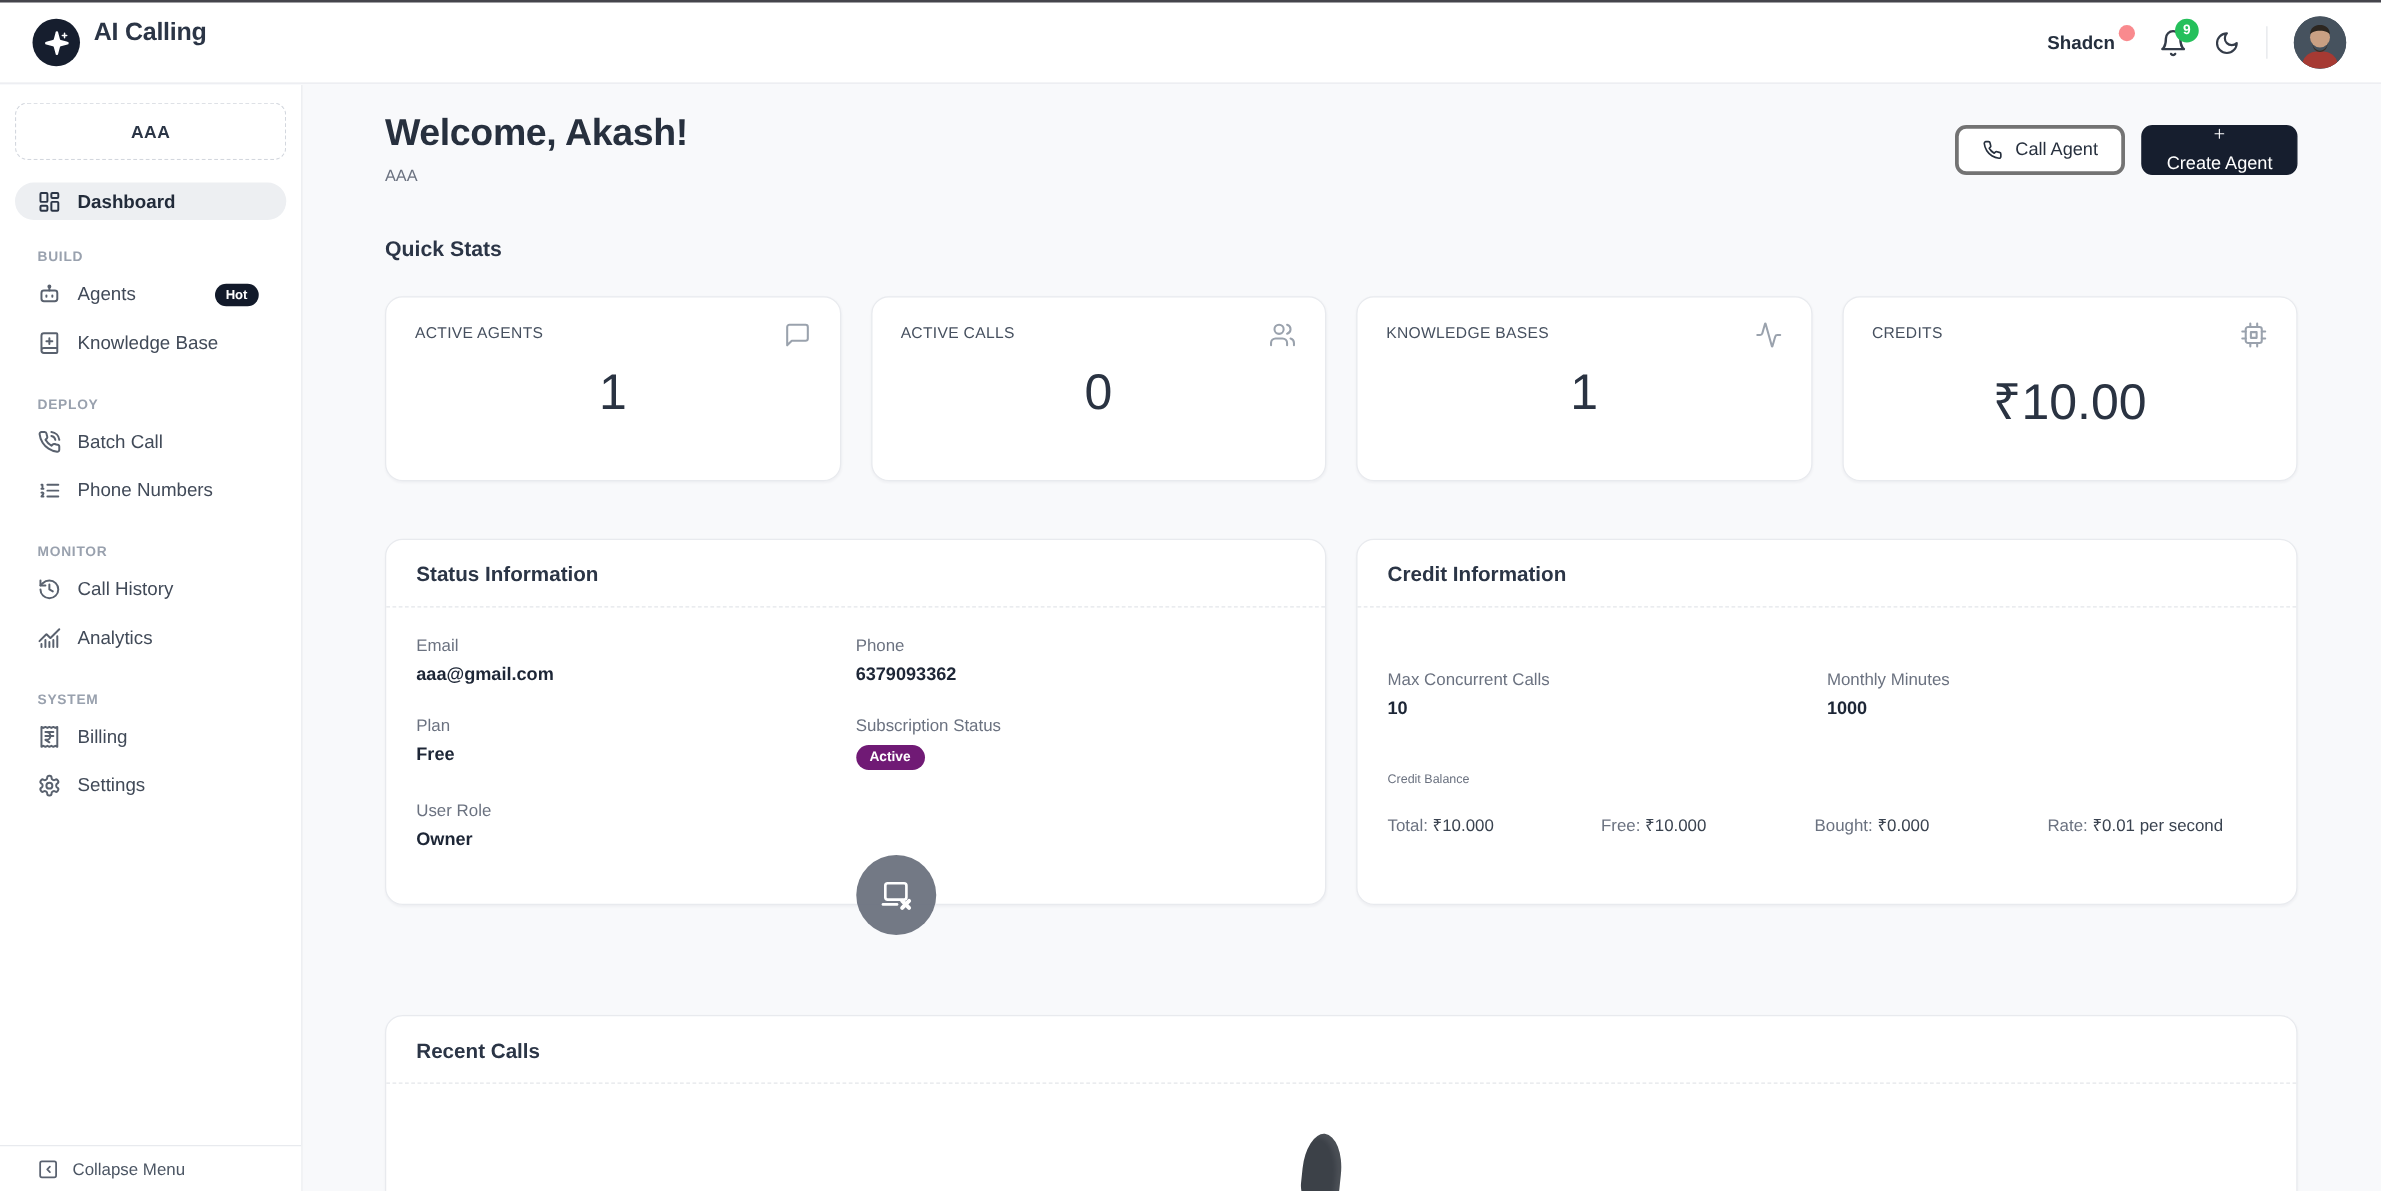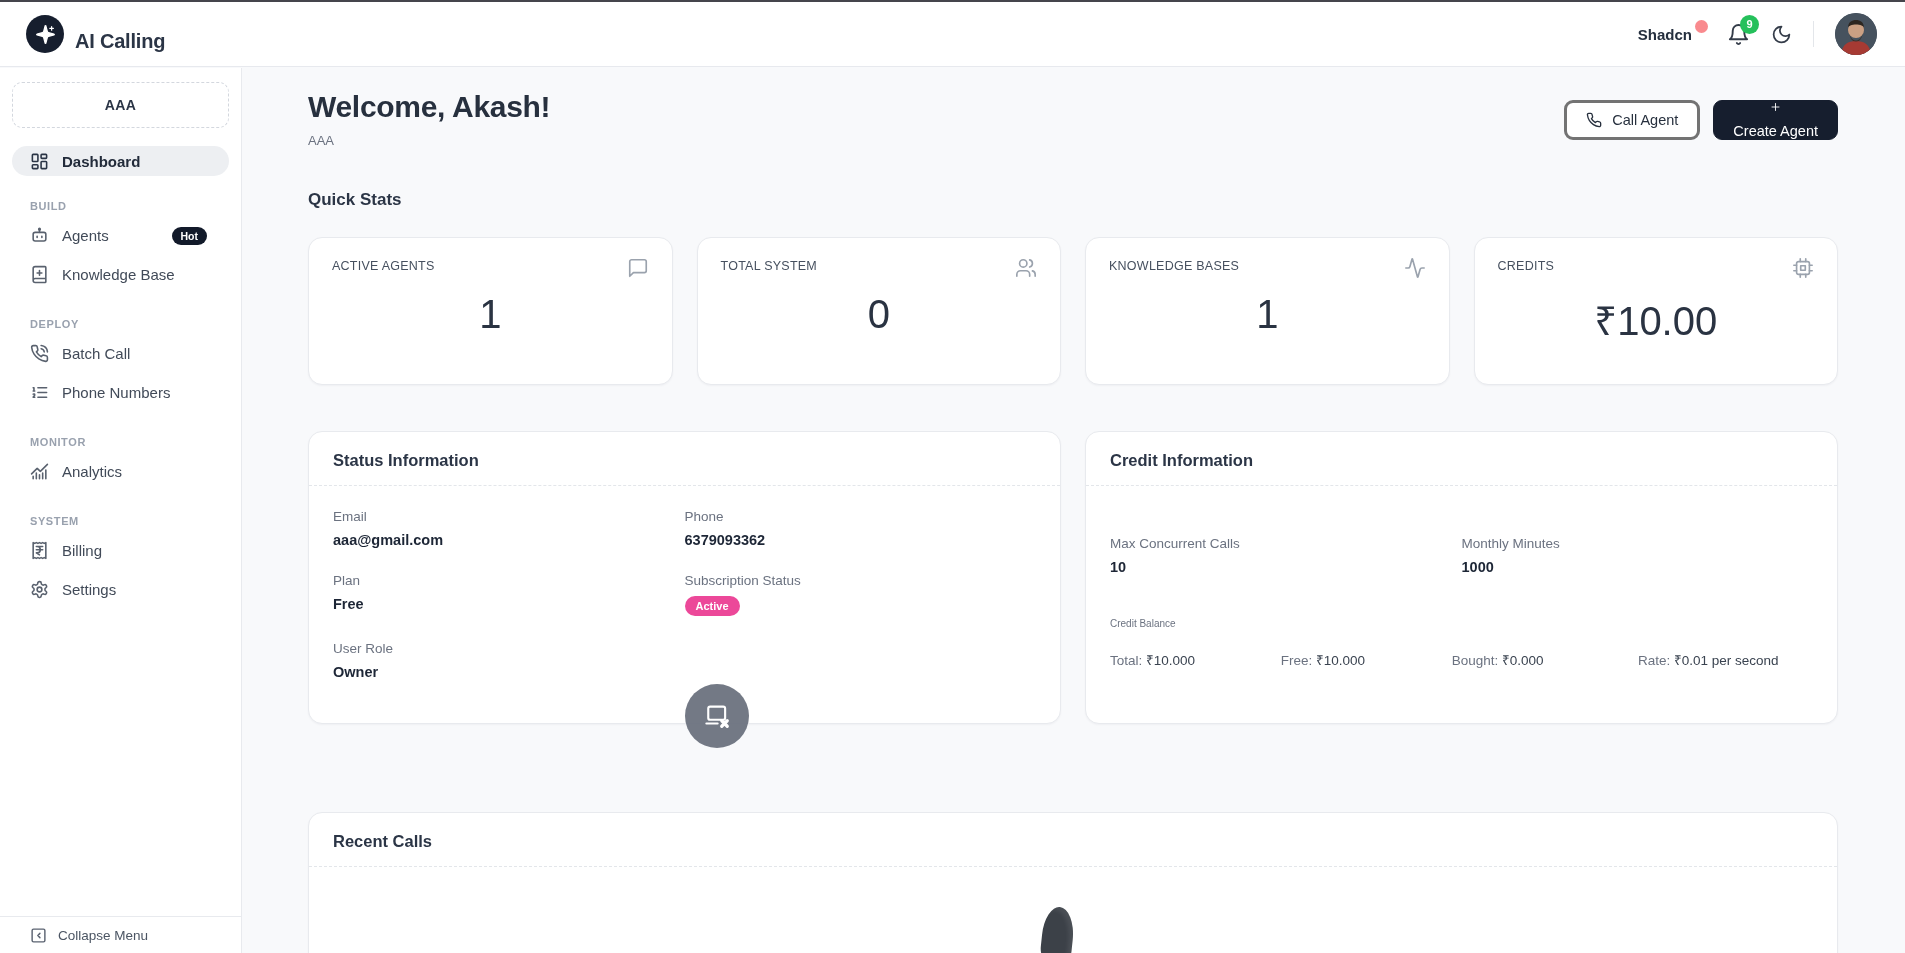--- a/index.html
+++ b/index.html
@@ -7,21 +7,21 @@
     font-family:"Liberation Sans", sans-serif; color:#27303e; }
   svg { display:block; }
   .ic { fill:none; stroke:currentColor; stroke-width:2; stroke-linecap:round; stroke-linejoin:round; }
 
   .window-edge { position:absolute; top:0; left:0; width:100%; height:2px; background:#45454c; z-index:40; }
 
   
   .topbar { position:absolute; top:2px; left:0; width:100%; height:65px; background:#ffffff;
     border-bottom:1px solid #e7e9ee; display:flex; align-items:center; justify-content:space-between;
     padding:0 28px 0 26px; z-index:30; }
-  .brand { display:flex; align-items:flex-end; gap:11px; }
+  .brand { display:flex; align-items:flex-start; gap:11px; }
   .brand-mark { width:38px; height:38px; border-radius:50%; background:#161e2e; display:flex;
     align-items:center; justify-content:center; color:#ffffff; }
   .brand-name { font-size:20px; font-weight:700; color:#2b3546; letter-spacing:-0.2px; }
   .top-right { display:flex; align-items:center; gap:21px; }
   .env-label { position:relative; font-size:15px; font-weight:600; color:#252f3e; }
   .env-dot { position:absolute; top:-6px; right:-16px; width:13px; height:13px; border-radius:50%; background:#f98a8e; }
   .icon-btn { position:relative; background:none; border:none; cursor:pointer; color:#343c49; padding:0; }
   .bell-badge { position:absolute; top:-8px; right:-9px; min-width:19px; height:19px; border-radius:50%;
     background:#25c05b; color:#fff; font-size:11px; font-weight:700; display:flex; align-items:center;
     justify-content:center; font-family:"Liberation Sans", sans-serif; }
@@ -70,21 +70,21 @@
   .stat-value { text-align:center; margin-top:13px; font-size:40px; font-weight:500; color:#2a3342; }
 
   .info-grid { display:grid; grid-template-columns:1fr 1fr; gap:24px; margin-top:46px; }
   .info-card { height:293px; display:flex; flex-direction:column; }
   .card-head { padding:19px 24px 15px 24px; font-size:16.5px; font-weight:700; color:#2b3546;
     border-bottom:1px dashed #e3e6ea; }
   .card-body { padding:23px 24px; flex:1; }
   .fields-grid { display:grid; grid-template-columns:1fr 1fr; row-gap:25px; }
   .f-label { font-size:13.5px; color:#6b7280; }
   .f-value { margin-top:8px; font-size:14.5px; font-weight:700; color:#1d2636; }
-  .badge-green { display:inline-block; margin-top:8px; background:#ec4899; color:#fff; font-size:11px;
+  .badge-green { display:inline-block; margin-top:8px; background:#701a75; color:#fff; font-size:11px;
     font-weight:700; padding:4px 11px; border-radius:999px; }
 
   .credit-first { margin-top:27px; }
   .balance-label { margin-top:43px; font-size:10px; color:#6b7280; }
   .balance-row { display:grid; grid-template-columns:24.3% 24.3% 26.5% auto; margin-top:22px; }
   .balance-item { font-size:13.5px; color:#6b7280; white-space:nowrap; }
   .balance-item b { font-weight:500; color:#3a4350; }
 
   .float-circle { position:absolute; top:684px; left:685px; width:64px; height:64px; border-radius:50%;
     background:rgba(108,114,126,0.95); border:none; display:flex; align-items:center; justify-content:center;
@@ -187,20 +187,28 @@
         <path d="M10 6h11M10 12h11M10 18h11"></path>
           <path d="M4 6h1v4M4 10h2"></path>
           <path d="M6 18H4c0-1 2-2 2-3s-1-1.5-2-1"></path>
       </svg>
       <span>Phone Numbers</span>
     </div>
 
     <div class="section-label">MONITOR</div>
     <div class="nav-item">
       <svg class="ic n-ic" width="19" height="19" viewBox="0 0 24 24">
+        <path d="M3 12a9 9 0 1 0 9-9 9.75 9.75 0 0 0-6.74 2.74L3 8"></path>
+          <path d="M3 3v5h5"></path>
+          <path d="M12 7v5l3.5 2"></path>
+      </svg>
+      <span>Call History</span>
+    </div>
+    <div class="nav-item">
+      <svg class="ic n-ic" width="19" height="19" viewBox="0 0 24 24">
         <path d="M12 16v5M16 14v7M20 10v11"></path>
         <path d="m22 3-8.6 8.6a.5.5 0 0 1-.7 0L9.4 8.3a.5.5 0 0 0-.7 0L2 15"></path>
         <path d="M4 18v3M8 14v7"></path>
       </svg>
       <span>Analytics</span>
     </div>
 
     <div class="section-label">SYSTEM</div>
     <div class="nav-item">
       <svg class="ic n-ic" width="19" height="19" viewBox="0 0 24 24">
@@ -258,21 +266,21 @@
         <span class="stat-label">ACTIVE AGENTS</span>
         <svg class="ic stat-icon" width="22" height="22" viewBox="0 0 24 24" style="stroke-width:1.8">
           <path d="M21 15a2 2 0 0 1-2 2H7l-4 4V5a2 2 0 0 1 2-2h14a2 2 0 0 1 2 2z"></path>
         </svg>
       </div>
       <div class="stat-value">1</div>
     </div>
 
     <div class="card stat-card">
       <div class="stat-top">
-        <span class="stat-label">TOTAL SYSTEM</span>
+        <span class="stat-label">ACTIVE CALLS</span>
         <svg class="ic stat-icon" width="22" height="22" viewBox="0 0 24 24" style="stroke-width:1.8">
           <path d="M16 21v-2a4 4 0 0 0-4-4H6a4 4 0 0 0-4 4v2"></path>
             <circle cx="9" cy="7" r="4"></circle>
           <path d="M22 21v-2a4 4 0 0 0-3-3.87"></path>
             <path d="M16 3.13a4 4 0 0 1 0 7.75"></path>
         </svg>
       </div>
       <div class="stat-value">0</div>
     </div>
 

